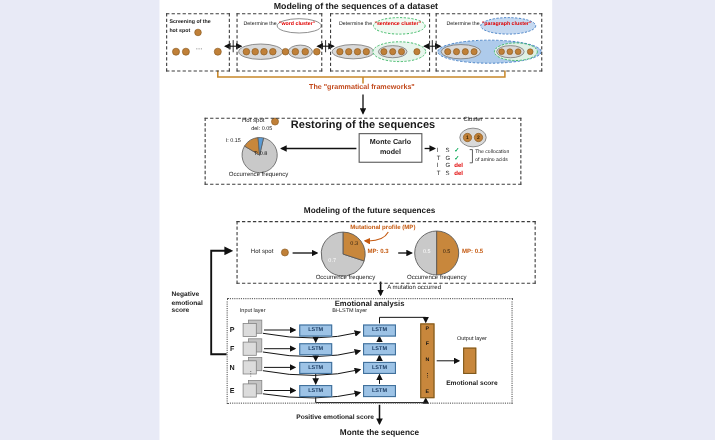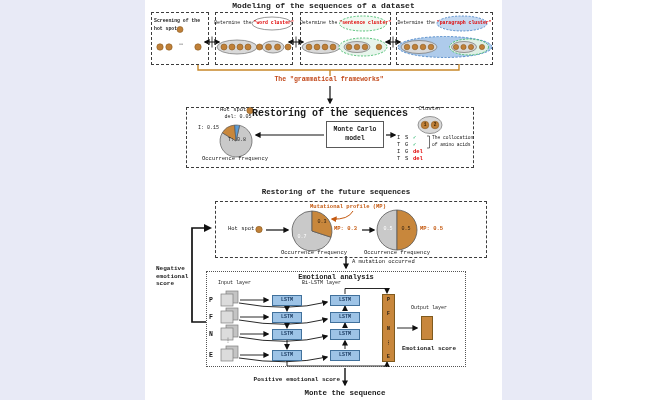--- a/index.html
+++ b/index.html
@@ -1,17 +1,17 @@
 <!DOCTYPE html>
 <html><head>
 <meta charset="utf-8">
 <style>
   html,body{margin:0;padding:0}
-  .canvas{position:relative;width:592px;height:400px;background:#e8eaf6;overflow:hidden;
-          font-family:Liberation Mono, monospace;color:#1a1a1a}
+  .canvas{position:relative;width:650px;height:400px;background:#e8eaf6;overflow:hidden;
+          font-family:Liberation Sans, sans-serif;color:#1a1a1a}
   .paper{position:absolute;left:145px;top:0;width:357px;height:400px;background:#ffffff}
   svg.layer{position:absolute;left:0;top:0}
   .t{position:absolute;white-space:nowrap;line-height:1.15;font-size:5.5px}
   .b{font-weight:bold}
   .ctr{text-align:center}
   .rt{text-align:right}
   .red{color:#e00000;font-weight:bold}
   .org{color:#c55a11;font-weight:bold}
   .dbox{position:absolute;border:1px dashed #3c3c3c;box-sizing:border-box;background:transparent}
   .dotbox{border:1.2px dotted #555}
@@ -267,21 +267,21 @@
     <span class="cm delm">del</span>
   </div>
   <div class="crow" style="left:397px;top:155px">
     <span class="ca">T</span>
     <span class="cb">S</span>
     <span class="cm delm">del</span>
   </div>
   <div class="t" style="left:432px;top:134.5px;font-size:4.6px">The collocation</div>
   <div class="t" style="left:432px;top:141.5px;font-size:4.6px">of amino acids</div>
 
-  <div class="t b ctr" style="left:186px;top:188px;width:300px;font-size:7.5px">Restoring of the future sequences</div>
+  <div class="t b ctr" style="left:186px;top:188px;width:300px;font-size:7.5px">Modeling of the future sequences</div>
   <div class="t" style="left:228px;top:225.5px">Hot spot</div>
   <div class="t b ctr" style="left:298px;top:203.5px;width:100px;color:#c55a11">Mutational profile (MP)</div>
   <div class="t ctr" style="left:315px;top:219.5px;width:14px;font-size:5px;color:#332211">0.3</div>
   <div class="t ctr" style="left:295px;top:234.5px;width:14px;font-size:5px;color:#fff">0.7</div>
   <div class="t org" style="left:334px;top:226px">MP: 0.3</div>
   <div class="t ctr" style="left:276px;top:250px;width:76px">Occurrence frequency</div>
   <div class="t ctr" style="left:381px;top:226.5px;width:14px;font-size:5px;color:#fff">0.5</div>
   <div class="t ctr" style="left:399px;top:226.5px;width:14px;font-size:5px;color:#332211">0.5</div>
   <div class="t org" style="left:420px;top:226px">MP: 0.5</div>
   <div class="t ctr" style="left:359px;top:250px;width:76px">Occurrence frequency</div>

